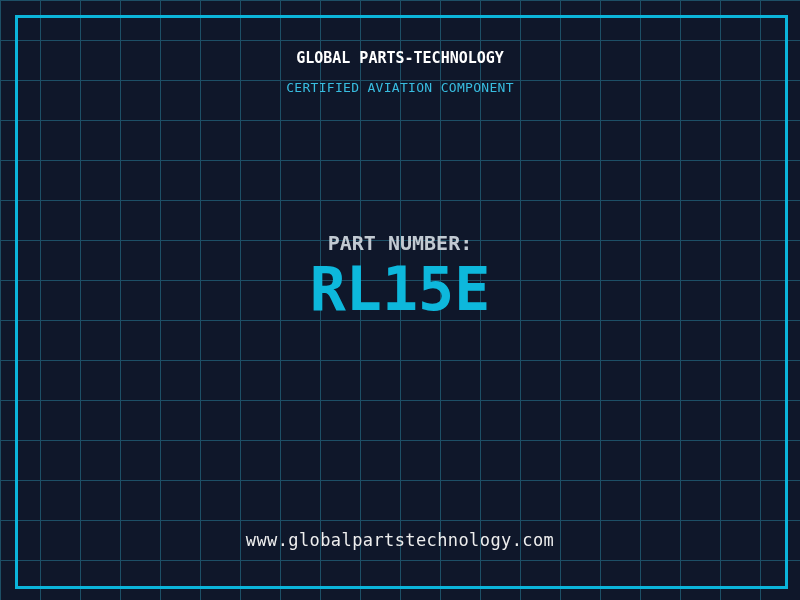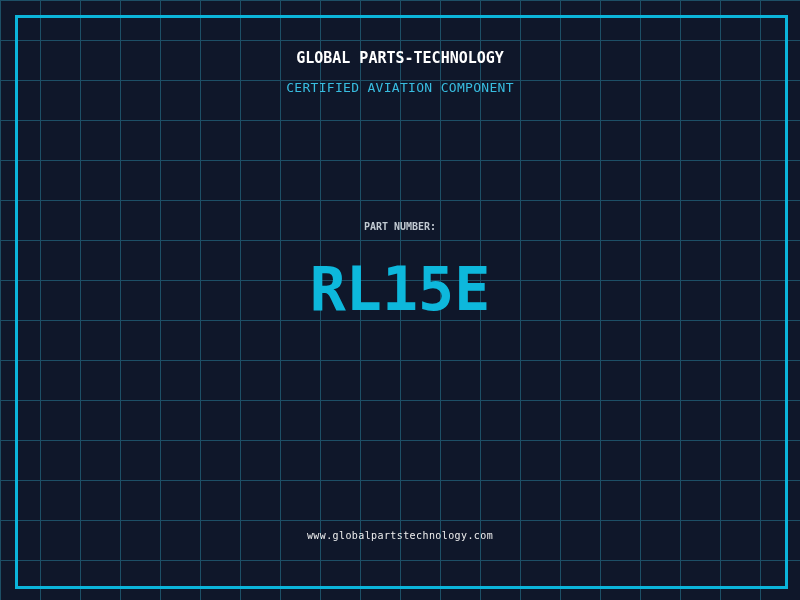--- a/index.html
+++ b/index.html
@@ -54,35 +54,35 @@
     letter-spacing: 0px;
     color: var(--color-title);
   }
   .certification {
     top: 80px;
     font-size: 13px;
     letter-spacing: 0.3px;
     color: var(--color-certification);
   }
   .part-label {
-    top: 221px;
-    font-size: 10px;
+    top: 231px;
+    font-size: 20px;
     font-weight: bold;
     color: var(--color-part_label);
   }
   .part-number {
     top: 252px;
     font-size: 60px;
     line-height: 74px;
     font-weight: bold;
     color: var(--color-part_number);
   }
   .footer-url {
     top: 530px;
-    font-size: 10px;
+    font-size: 17px;
     letter-spacing: 0.4px;
     color: var(--color-footer);
   }
 </style>
 </head>
 <body>
 
 <div class="canvas">
   <div class="frame"></div>
 

